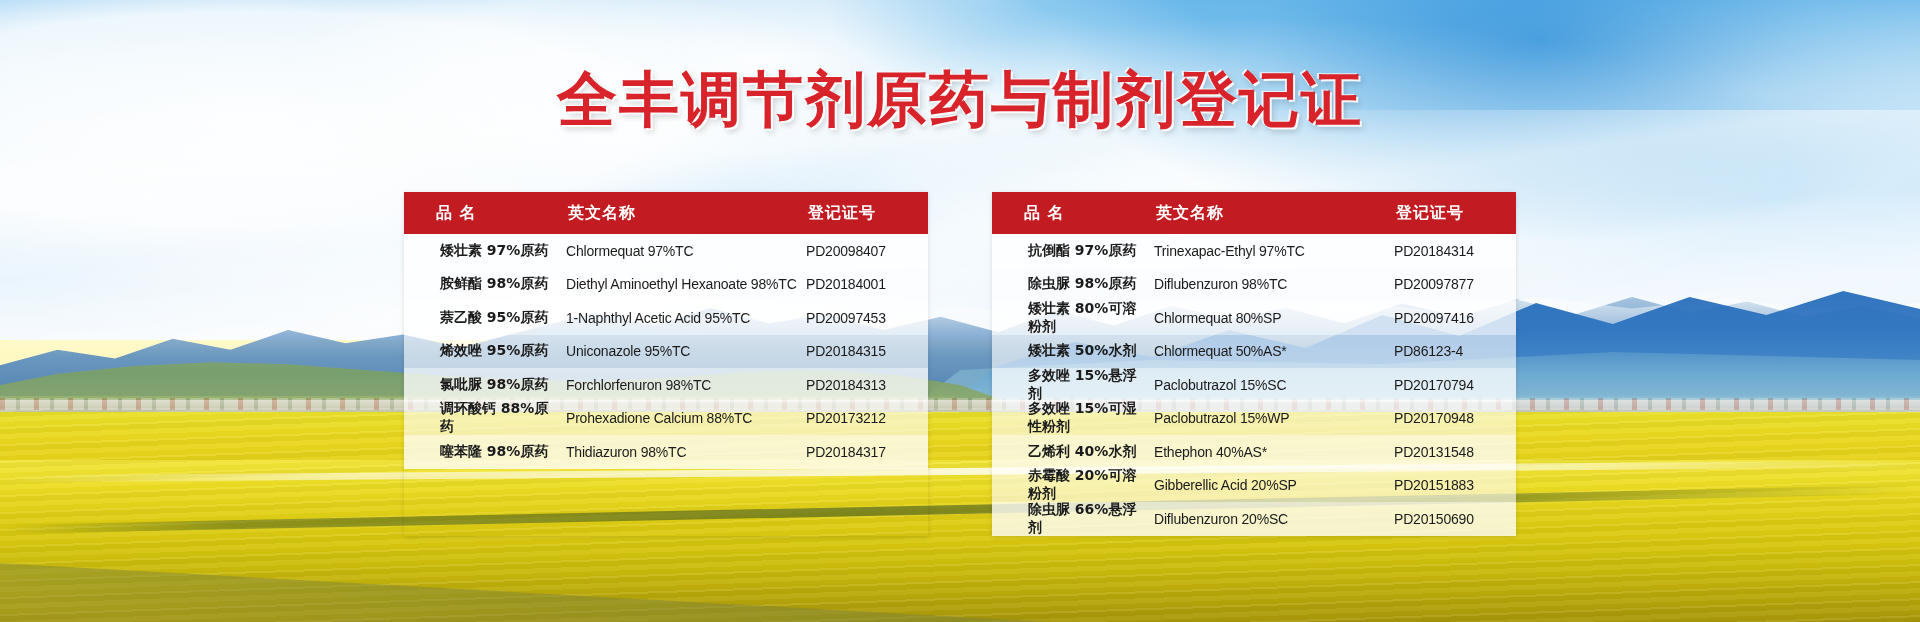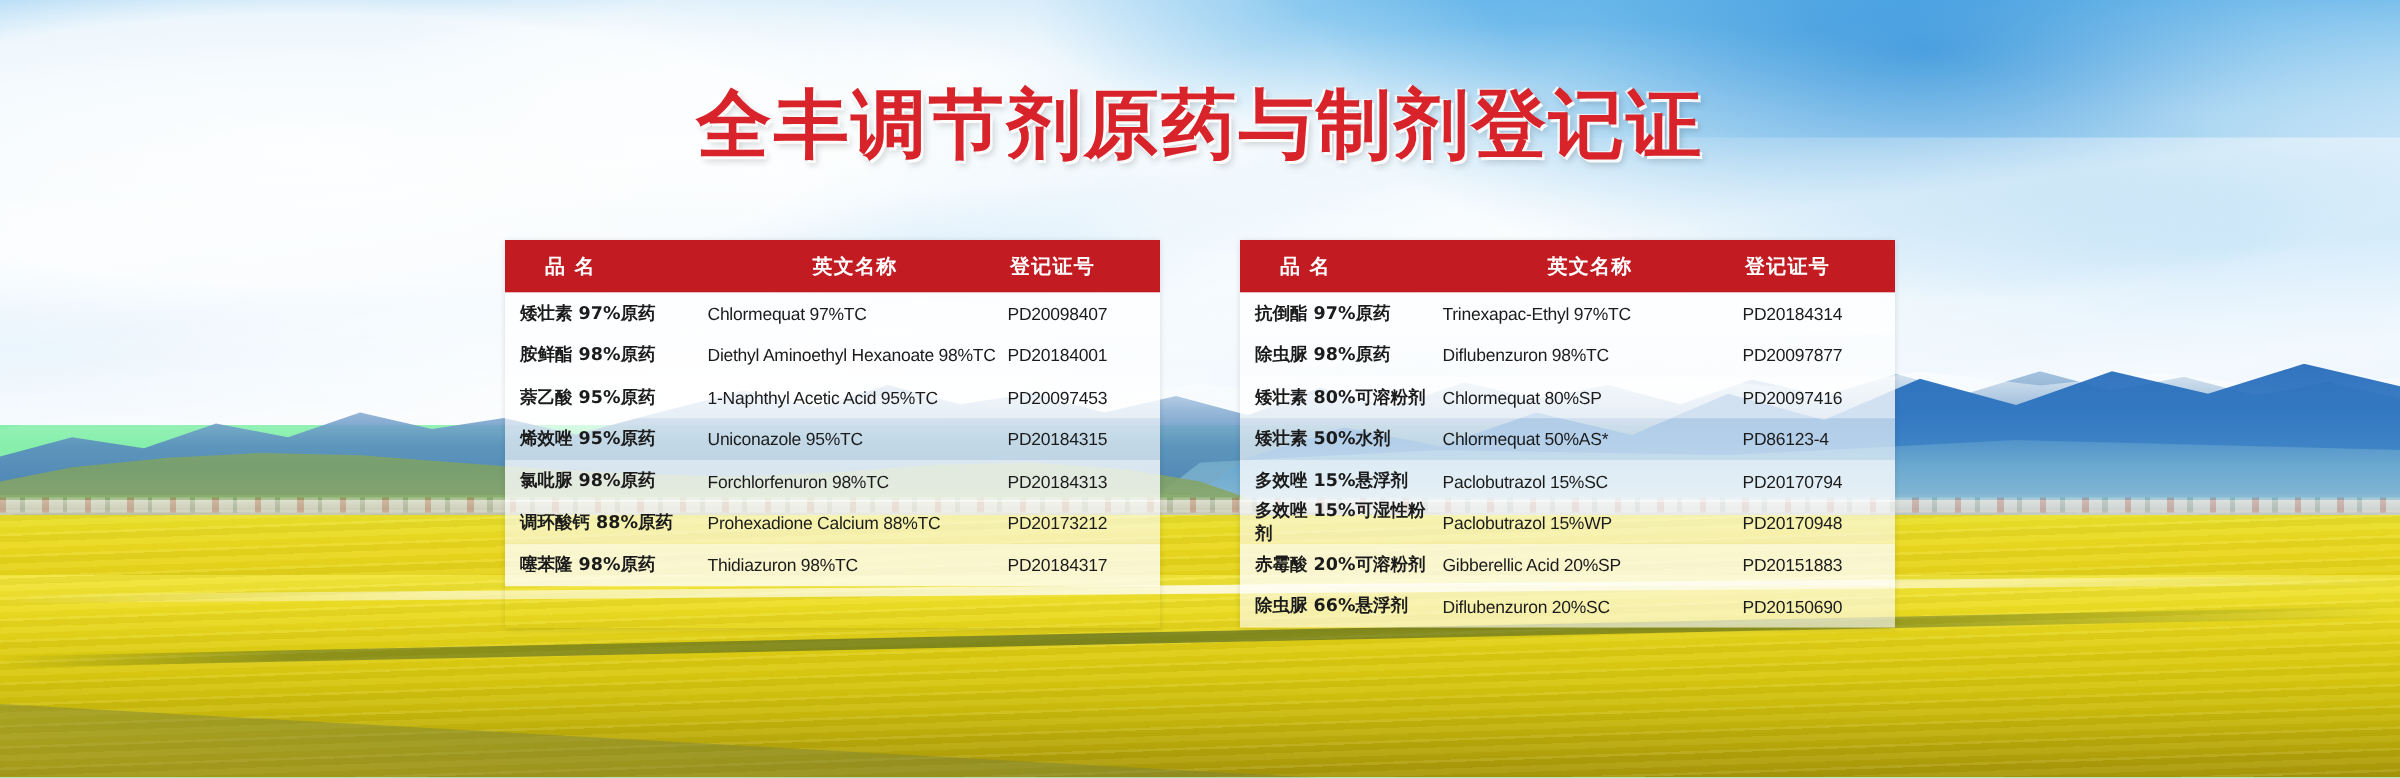--- a/index.html
+++ b/index.html
@@ -6,21 +6,21 @@
   html, body {
     width: 1920px; height: 622px;
     overflow: hidden;
     font-family: "Liberation Sans", "DejaVu Sans", sans-serif;
   }
 
   #stage {
     position: relative;
     width: 1920px; height: 622px;
     overflow: hidden;
-    background: #86efac;
+    background: #fef9c3;
   }
 
   
   .bg-layer { position: absolute; left: 0; width: 1920px; }
 
   
   .sky {
     top: 0; height: 340px;
     background:
       radial-gradient(ellipse 900px 240px at 250px 120px, rgba(255,255,255,.97) 0%, rgba(255,255,255,.85) 45%, rgba(255,255,255,0) 72%),
@@ -197,26 +197,26 @@
     display: flex;
     align-items: center;
     height: 33.5px;
     background: rgba(255,255,255,.70);
     font-size: 14px;
     color: #1b1b1b;
   }
   .trow:nth-child(odd) { background: rgba(255,255,255,.78); }
   .trow:nth-child(even) { background: rgba(255,255,255,.62); }
 
-  .c-name  { flex: 0 0 152px; padding-left: 12px; font-weight: bold; }
+  .c-name  { flex: 0 0 152px; padding-left: 36px; font-weight: bold; }
   .c-en    { flex: 1 1 auto;  padding-left: 10px; }
   .c-reg   { flex: 0 0 128px; padding-left: 6px; }
 
   .thead .c-name { padding-left: 32px; }
-  .thead .c-en   { padding-left: 12px; text-align: center; }
+  .thead .c-en   { padding-left: 12px; }
   .thead .c-reg  { padding-left: 8px; }
 
   .cn { font-family: "DejaVu Sans", "Liberation Sans", sans-serif; }
   .en { font-family: "Liberation Sans", "DejaVu Sans", sans-serif; letter-spacing: -0.2px; }
 </style>
 </head>
 <body>
 
 <div id="stage">
 
@@ -319,20 +319,25 @@
             <div class="c-name cn">多效唑 15%悬浮剂</div>
             <div class="c-en en">Paclobutrazol 15%SC</div>
             <div class="c-reg en">PD20170794</div>
           </div>
           <div class="trow">
             <div class="c-name cn">多效唑 15%可湿性粉剂</div>
             <div class="c-en en">Paclobutrazol 15%WP</div>
             <div class="c-reg en">PD20170948</div>
           </div>
           <div class="trow">
+            <div class="c-name cn">乙烯利 40%水剂</div>
+            <div class="c-en en">Ethephon 40%AS*</div>
+            <div class="c-reg en">PD20131548</div>
+          </div>
+          <div class="trow">
             <div class="c-name cn">赤霉酸 20%可溶粉剂</div>
             <div class="c-en en">Gibberellic Acid 20%SP</div>
             <div class="c-reg en">PD20151883</div>
           </div>
           <div class="trow">
             <div class="c-name cn">除虫脲 66%悬浮剂</div>
             <div class="c-en en">Diflubenzuron 20%SC</div>
             <div class="c-reg en">PD20150690</div>
           </div>
         </div>

